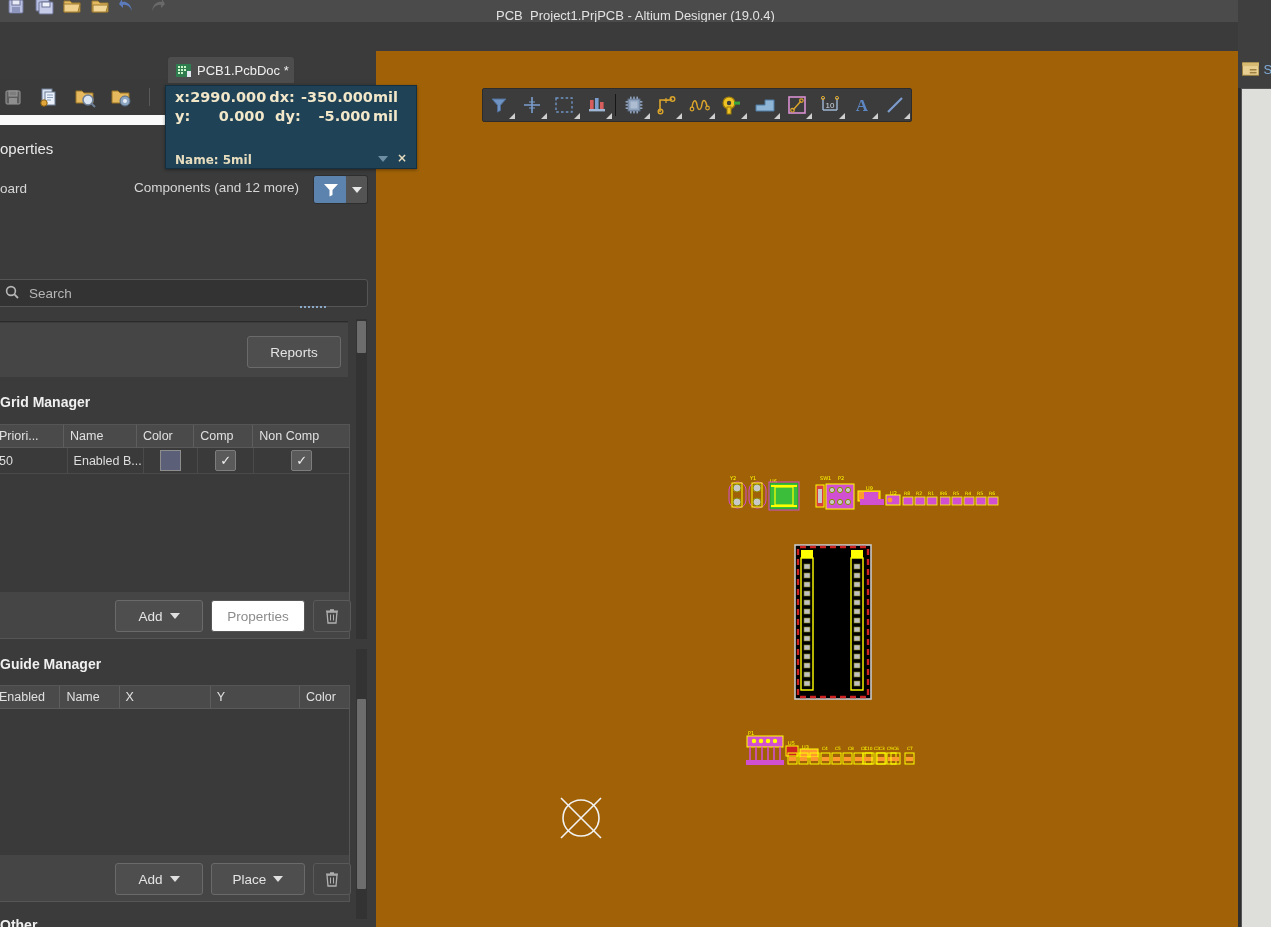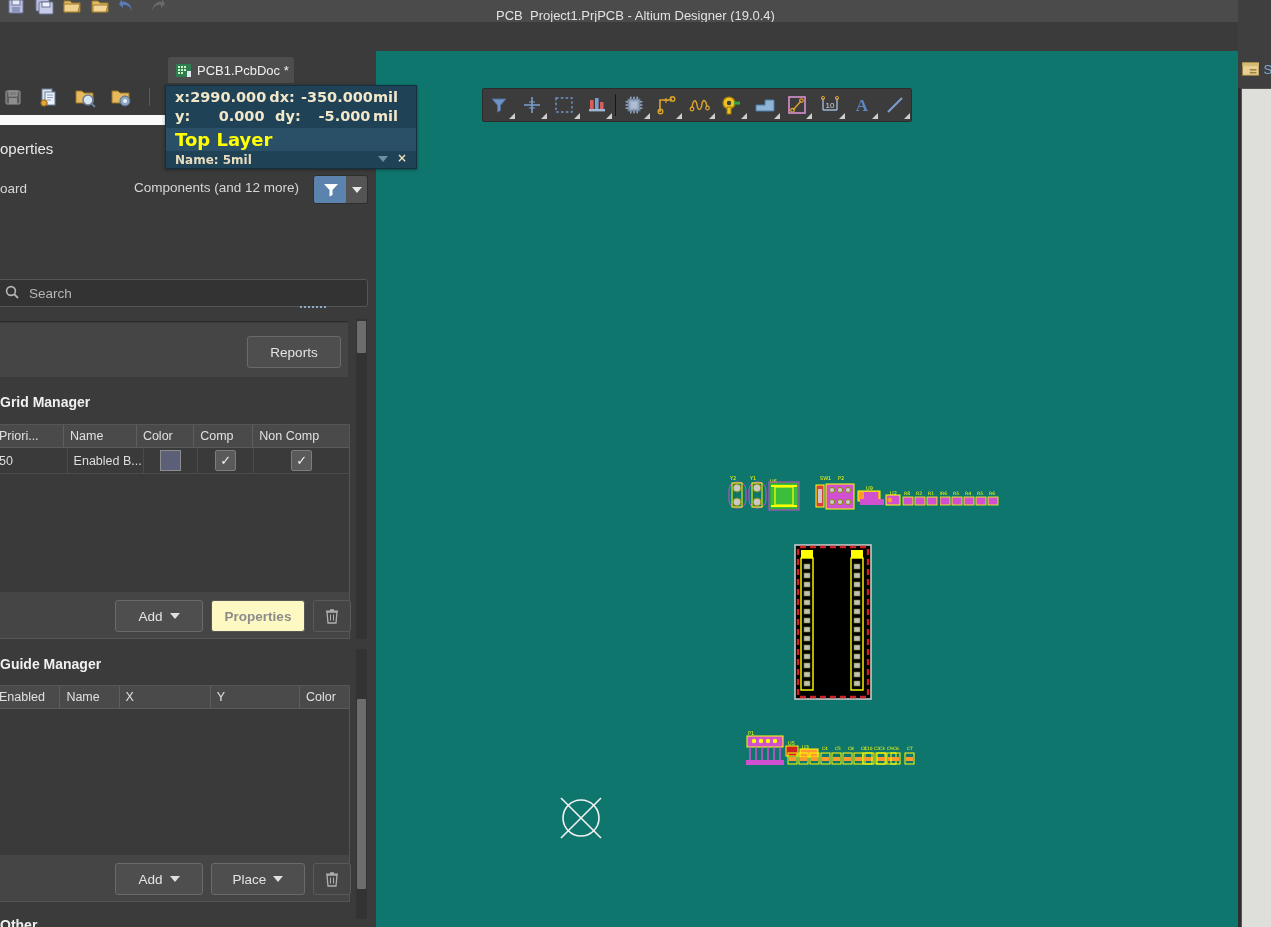--- a/index.html
+++ b/index.html
@@ -105,21 +105,21 @@
   }
   .hline{position:absolute;left:-8px;top:270px;width:356px;height:1px;background:#2b2b2b;}
 
   .reports-sect{
     position:absolute;left:-8px;top:272px;width:356px;height:54px;background:#454545;
   }
   .btn{
     background:#4e4e4e;border:1px solid #6a6a6a;border-radius:3px;color:#e4e4e4;
     font-size:13.5px;display:flex;align-items:center;justify-content:center;
   }
-  .btn.disabled{color:#8c8c8c;border-color:#575757;background:#fef9c3;font-weight:bold;}
+  .btn.disabled{color:#8c8c8c;border-color:#575757;background:#ffffff;}
   .reports-btn{position:absolute;left:255px;top:13px;width:92px;height:30px;}
 
   .sect-title{font-size:14px;font-weight:bold;color:#f0f0f0;}
   .grid-mgr-title{position:absolute;left:-8px;top:343px;padding-left:8px;}
 
   
   .tbl{position:absolute;background:#3a3a3a;border:1px solid #555;}
   .tbl-head{display:flex;height:22px;background:#4a4a4a;border-bottom:1px solid #5a5a5a;}
   .th{
     font-size:12.5px;color:#e0e0e0;display:flex;align-items:center;padding-left:6px;
@@ -185,21 +185,21 @@
   .hud-snap{
     position:absolute;left:0;top:65px;width:250px;height:17px;display:flex;align-items:center;
   }
   .hud-snap span{color:#e7ddbe;font-weight:bold;font-size:12px;padding-left:9px;}
   .hud-caret{position:absolute;right:28px;top:5px;width:0;height:0;
     border-left:5px solid transparent;border-right:5px solid transparent;border-top:6px solid #6d8ea3;}
   .hud-x{position:absolute;right:9px;top:0px;color:#6d8ea3;font-size:13px;}
 
   
   .canvas{
-    position:absolute;left:376px;top:0;width:862px;height:876px;background:#0f766e;
+    position:absolute;left:376px;top:0;width:862px;height:876px;background:#a16207;
   }
   .pcb-toolbar{
     position:absolute;left:106px;top:37px;width:428px;height:32px;
     background:#3c3c3c;border:1px solid #2c2c2c;border-radius:2px;
     display:flex;align-items:center;
   }
   .pt-cell{width:33px;height:30px;position:relative;display:flex;align-items:center;justify-content:center;}
   .pt-cell .corner{position:absolute;right:1px;bottom:1px;width:0;height:0;
     border-left:6px solid transparent;border-bottom:6px solid #cfcfcf;}
   .pt-div{width:1px;height:22px;background:#161616;margin:0 2px;}
@@ -798,23 +798,20 @@
       <span class="hud-v2">-350.000</span>
       <span class="hud-u">mil</span>
     </div>
     <div class="hud-row">
       <span class="hud-k">y:</span>
       <span class="hud-v">0.000</span>
       <span class="hud-k2">dy:</span>
       <span class="hud-v2">-5.000</span>
       <span class="hud-u">mil</span>
     </div>
-    <div class="hud-layer">
-      <span>Top Layer</span>
-    </div>
     <div class="hud-snap">
       <span>Name: 5mil</span>
       <i class="hud-caret"></i>
       <span class="hud-x">×</span>
     </div>
   </div>
 
   <div class="rightdock">
     <div class="rdtab">
       <svg width="18" height="14" viewBox="0 0 18 14">

